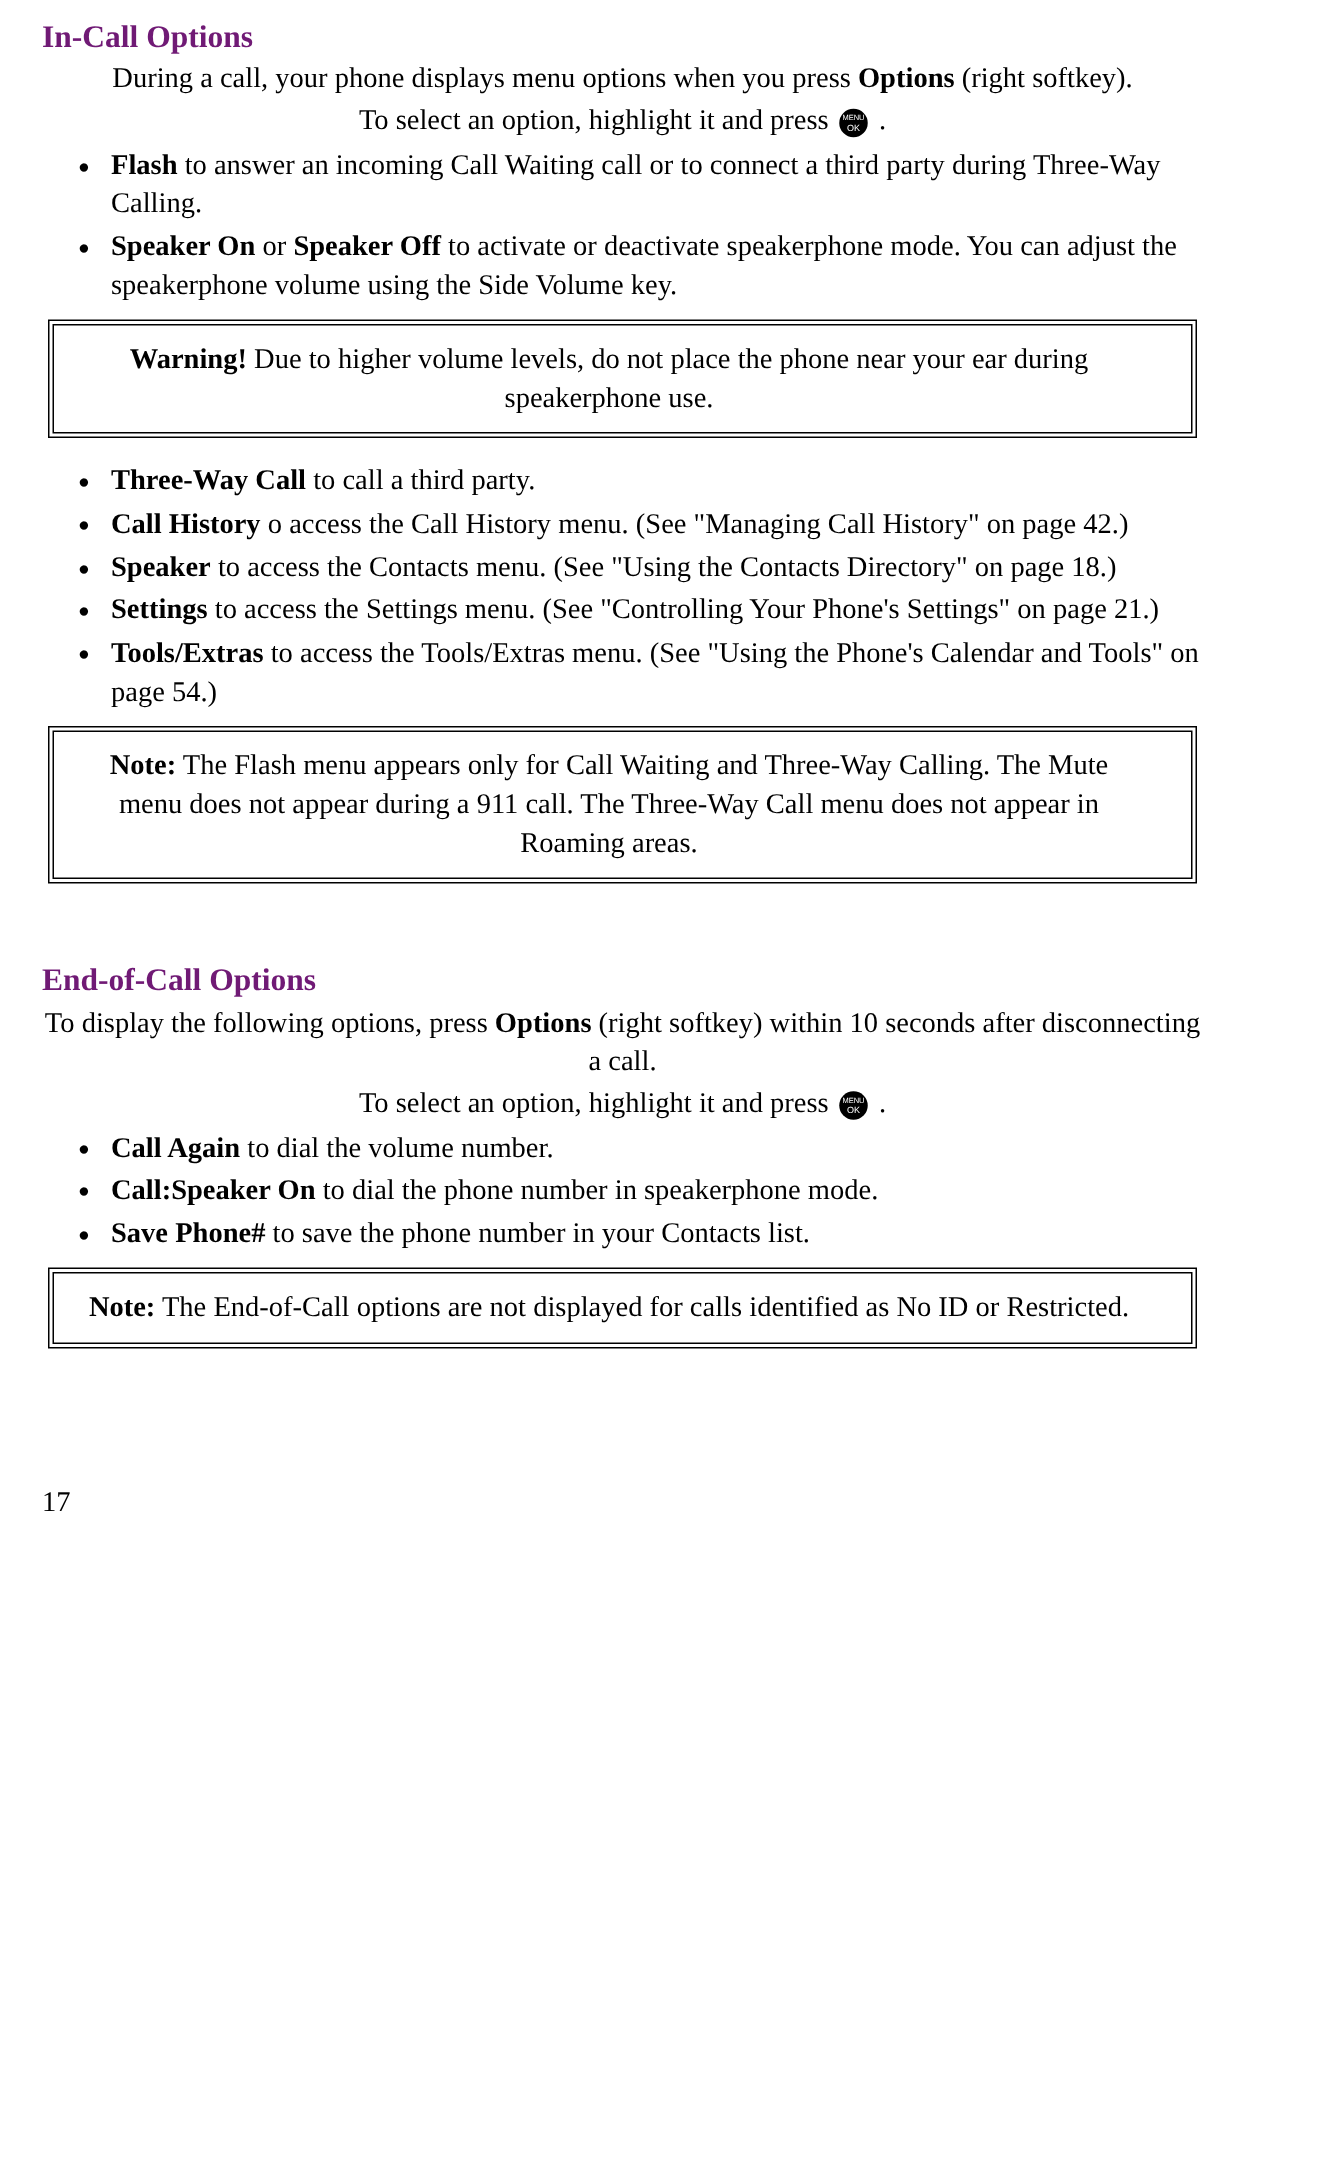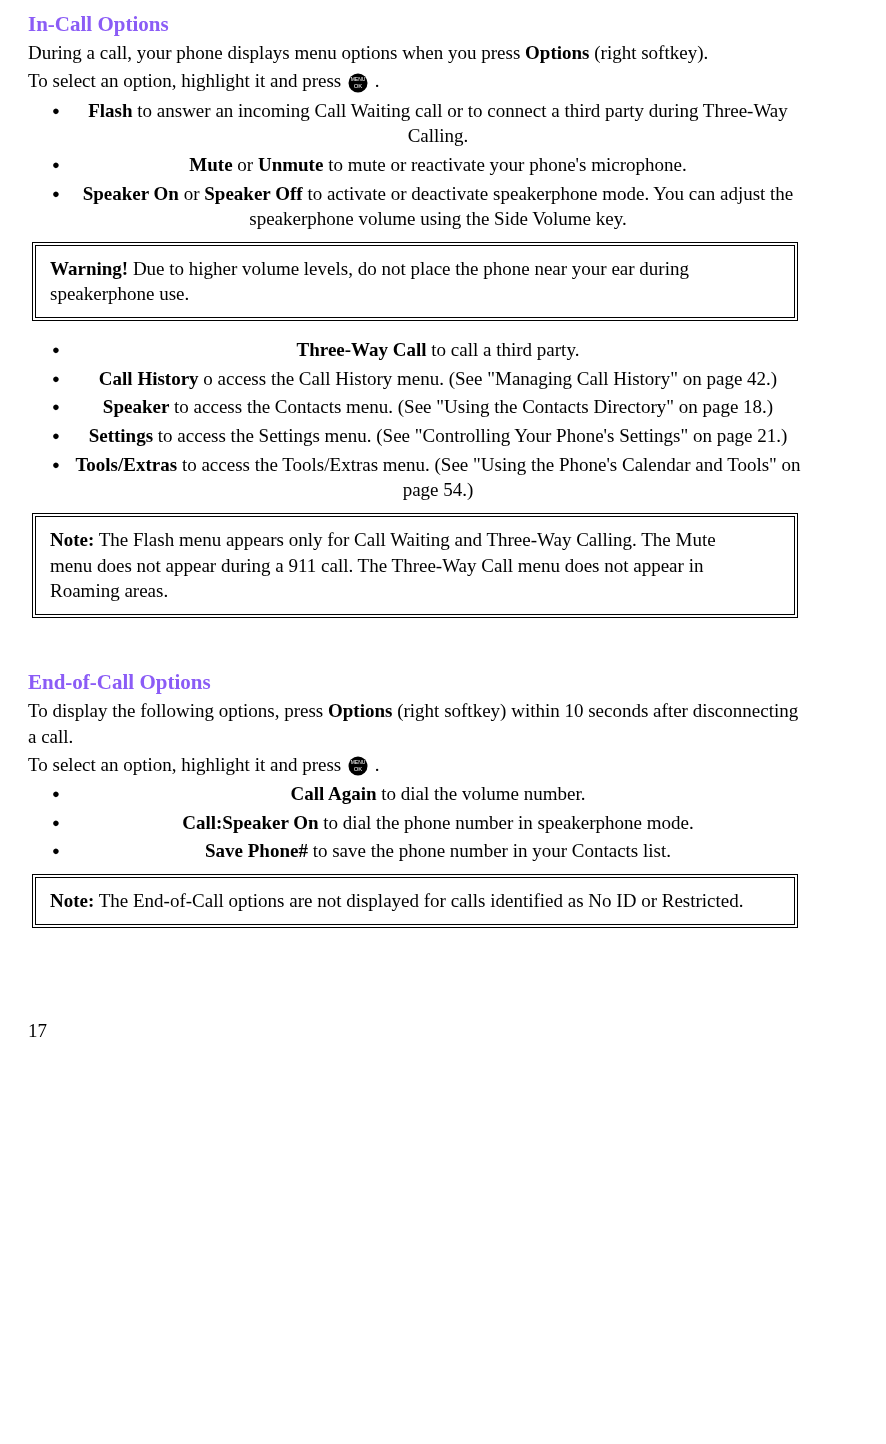--- a/index.html
+++ b/index.html
@@ -6,38 +6,37 @@
     font-family: Georgia, 'Times New Roman', serif;
     font-size: 19px;
     line-height: 1.35;
     color: #000;
     margin: 0;
     padding: 10px 28px 20px 28px;
     width: 830px;
     box-sizing: border-box;
   }
   h2 {
-    color: #8b5cf6;
+    color: #701a75;
     font-weight: bold;
     font-size: 21px;
     margin: 0 0 2px 0;
   }
   p { margin: 0 0 2px 0; }
-  .para { margin-bottom: 2px; }
+  .para { margin-bottom: 2px; text-align: center; }
   .bold { font-weight: bold; }
   ul.bullets {
     list-style: none;
     margin: 4px 0 8px 0;
     padding: 0 0 0 24px;
   }
   ul.bullets > li {
     position: relative;
     padding-left: 22px;
     margin-bottom: 3px;
-    text-align: center;
   }
   ul.bullets > li::before {
     content: "●";
     position: absolute;
     left: 0;
     top: 0;
     font-size: 13px;
     line-height: 26px;
   }
   ul.diamond {
@@ -57,20 +56,21 @@
     top: 0;
     font-size: 14px;
     line-height: 24px;
   }
   .callout {
     border: 3px double #000;
     padding: 10px 32px 10px 14px;
     margin: 10px 4px 16px 4px;
     border-width: 4px;
     border-style: double;
+    text-align: center;
   }
   .spacer { height: 34px; }
   .pageno {
     margin-top: 90px;
     font-size: 19px;
   }
   .menuok {
     display: inline-block;
     vertical-align: middle;
     margin: 0 2px;
@@ -90,23 +90,20 @@
   <span>To select an option, highlight it and press </span><span class="menuok"><svg width="20" height="20">
         <circle cx="10" cy="10" r="9.5" fill="#000"></circle>
         <text x="10" y="8" text-anchor="middle" fill="#fff" font-size="5" font-family="Arial">MENU</text>
         <text x="10" y="15" text-anchor="middle" fill="#fff" font-size="6" font-family="Arial">OK</text>
       </svg></span><span> .</span>
 </p>
 
 <ul class="bullets">
   <li>
     <span class="bold">Flash</span><span> to answer an incoming Call Waiting call or to connect a third party during Three-Way Calling.</span>
-  </li>
-  <li>
-    <span class="bold">Mute</span><span> or </span><span class="bold">Unmute</span><span> to mute or reactivate your phone's microphone.</span>
   </li>
   <li>
     <span class="bold">Speaker On</span><span> or </span><span class="bold">Speaker Off</span><span> to activate or deactivate speakerphone mode. You can adjust the speakerphone volume using the Side Volume key.</span>
   </li>
 </ul>
 
 <div class="callout">
   <span class="bold">Warning!</span><span> Due to higher volume levels, do not place the phone near your ear during speakerphone use.</span>
 </div>
 

